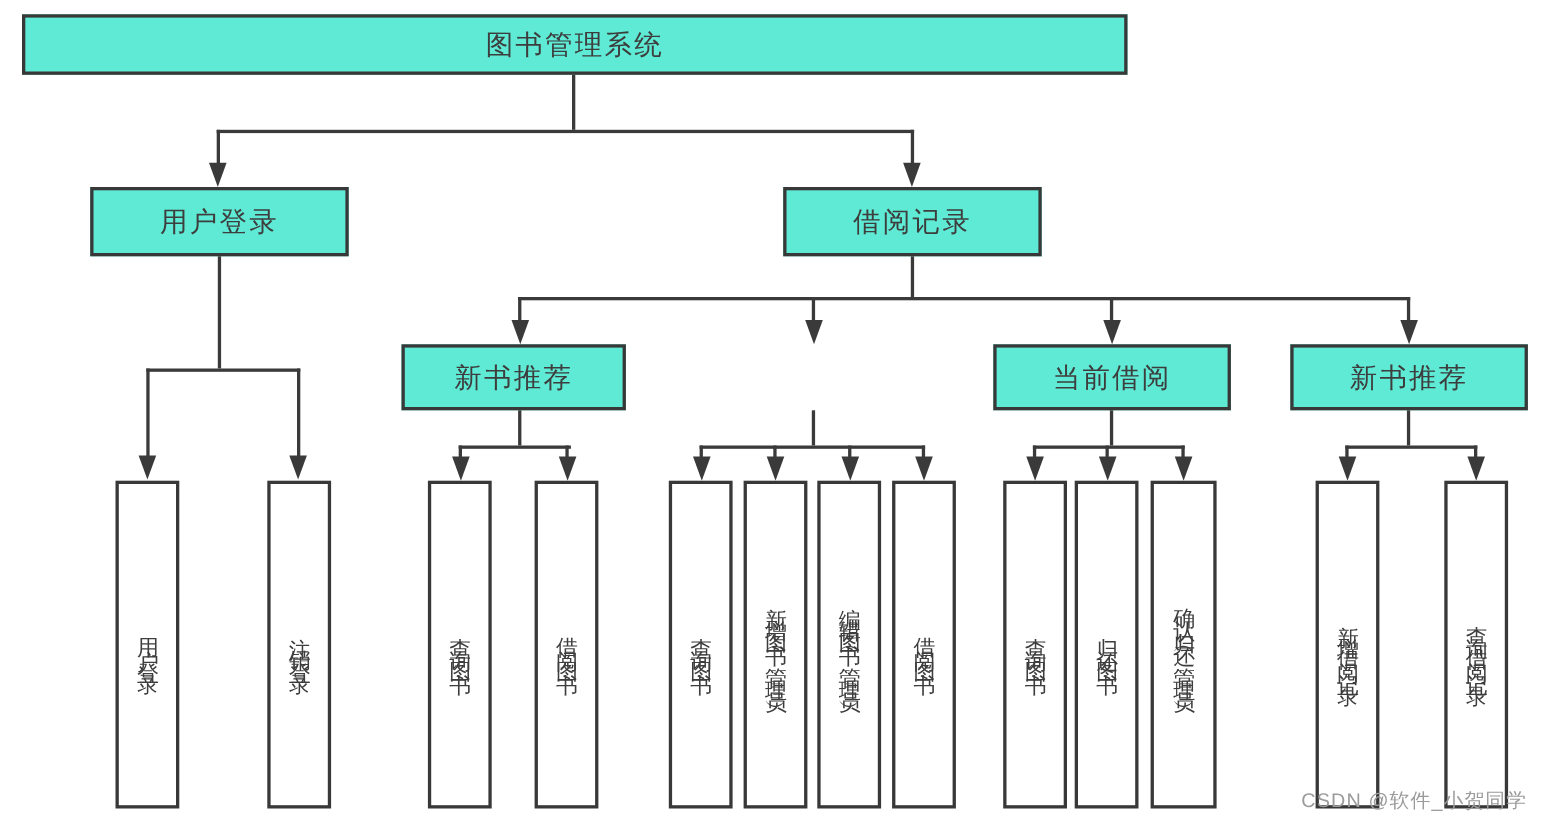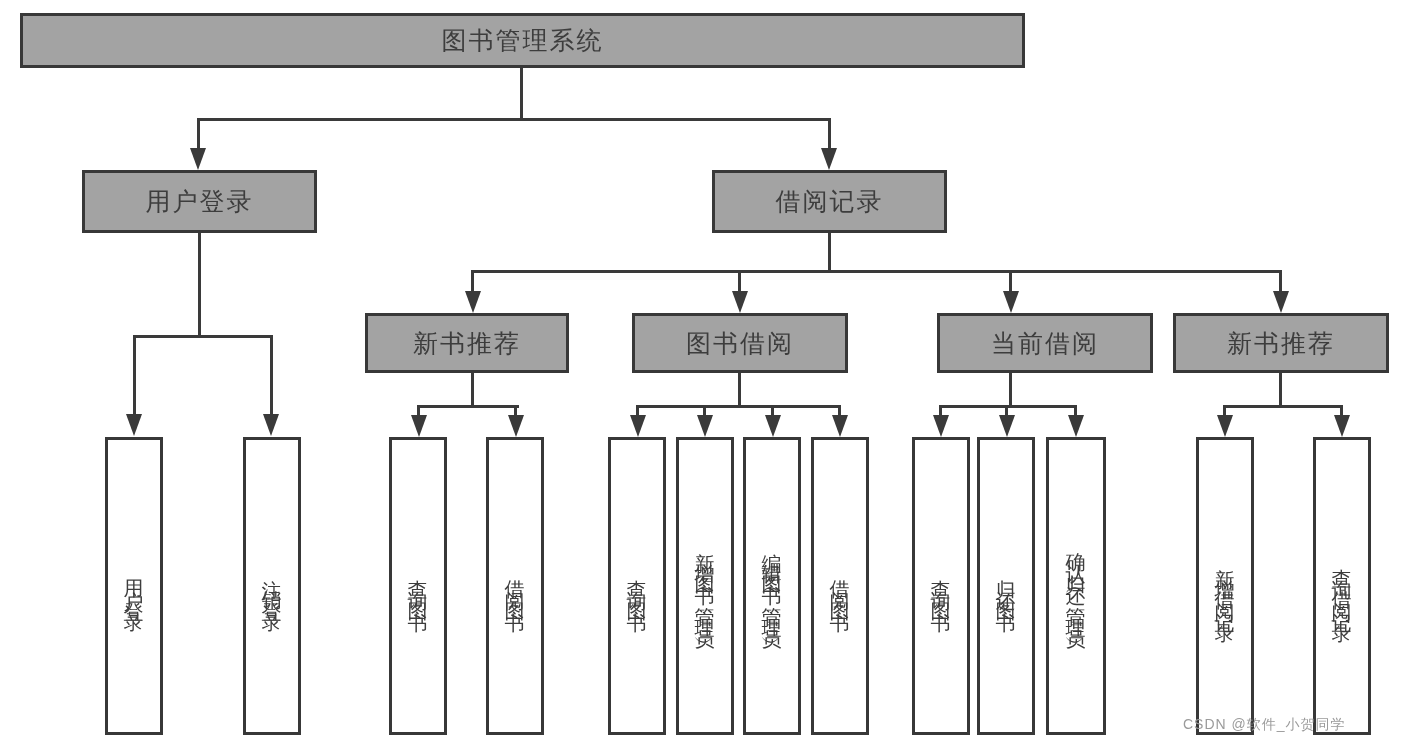--- a/index.html
+++ b/index.html
@@ -1,39 +1,39 @@
 <!DOCTYPE html>
 <html><head>
 <meta charset="utf-8">
 <style>
   html,body{margin:0;padding:0;background:#ffffff;}
   body{font-family:"Liberation Sans","DejaVu Sans",sans-serif;}
   .stage{position:relative;width:1405px;height:747px;background:#ffffff;overflow:hidden;}
   .box{
-    position:absolute;background:#a3a3a3;border:3px solid #383838;box-sizing:border-box;
+    position:absolute;background:#5eead4;border:3px solid #383838;box-sizing:border-box;
     display:flex;align-items:center;justify-content:center;
     font-size:25px;color:#3d3d3d;letter-spacing:2px;white-space:nowrap;
   }
   .col{
     position:absolute;background:#ffffff;border:3px solid #383838;box-sizing:border-box;
     display:flex;align-items:center;justify-content:center;
   }
   .col .vtext{
     writing-mode:vertical-rl;text-orientation:mixed;
     font-size:20px;color:#3d3d3d;letter-spacing:11px;line-height:1;
   }
   .hline,.vline{position:absolute;background:#3a3a3a;}
   .arrow{
     position:absolute;width:0;height:0;
     border-left:8px solid transparent;border-right:8px solid transparent;
     border-top:22px solid #3a3a3a;
   }
   .watermark{
     position:absolute;left:1183px;top:716px;z-index:5;
-    font-size:14px;color:#9b9b9b;letter-spacing:1px;white-space:nowrap;pointer-events:none;
+    font-size:18px;color:#9b9b9b;letter-spacing:1px;white-space:nowrap;pointer-events:none;
   }
 </style>
 </head>
 <body>
 
 <div class="stage">
 
   <div class="box" style="left:20px;top:13px;width:1005px;height:55px;">
     <span>图书管理系统</span>
   </div>
@@ -66,24 +66,21 @@
   <div class="vline" style="left:738px;top:270px;width:3px;height:23px;"></div>
   <div class="arrow" style="left:732px;top:291px;"></div>
   <div class="vline" style="left:1009px;top:270px;width:3px;height:23px;"></div>
   <div class="arrow" style="left:1003px;top:291px;"></div>
   <div class="vline" style="left:1279px;top:270px;width:3px;height:23px;"></div>
   <div class="arrow" style="left:1273px;top:291px;"></div>
 
   <div class="box" style="left:365px;top:313px;width:204px;height:60px;">
     <span>新书推荐</span>
   </div>
-  <div class="box" style="left:632px;top:313px;width:216px;height:60px;">
-    <span>图书借阅</span>
-  </div>
-  <div class="box" style="left:903px;top:313px;width:216px;height:60px;margin-left:34px;">
+  <div class="box" style="left:903px;top:313px;width:216px;height:60px;">
     <span>当前借阅</span>
   </div>
   <div class="box" style="left:1173px;top:313px;width:216px;height:60px;">
     <span>新书推荐</span>
   </div>
 
   <div class="vline" style="left:471px;top:373px;width:3px;height:32px;"></div>
   <div class="hline" style="left:417px;top:405px;width:102px;height:3px;"></div>
   <div class="vline" style="left:417px;top:405px;width:3px;height:12px;"></div>
   <div class="arrow" style="left:411px;top:415px;"></div>

